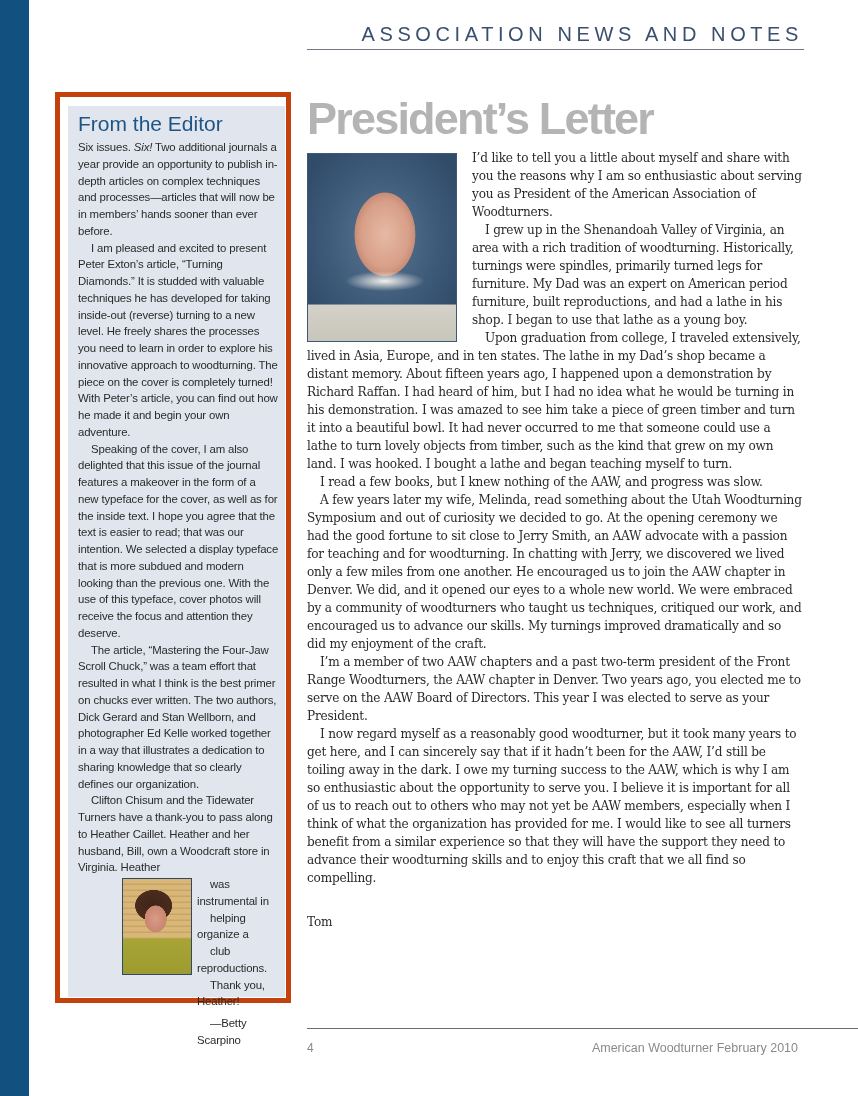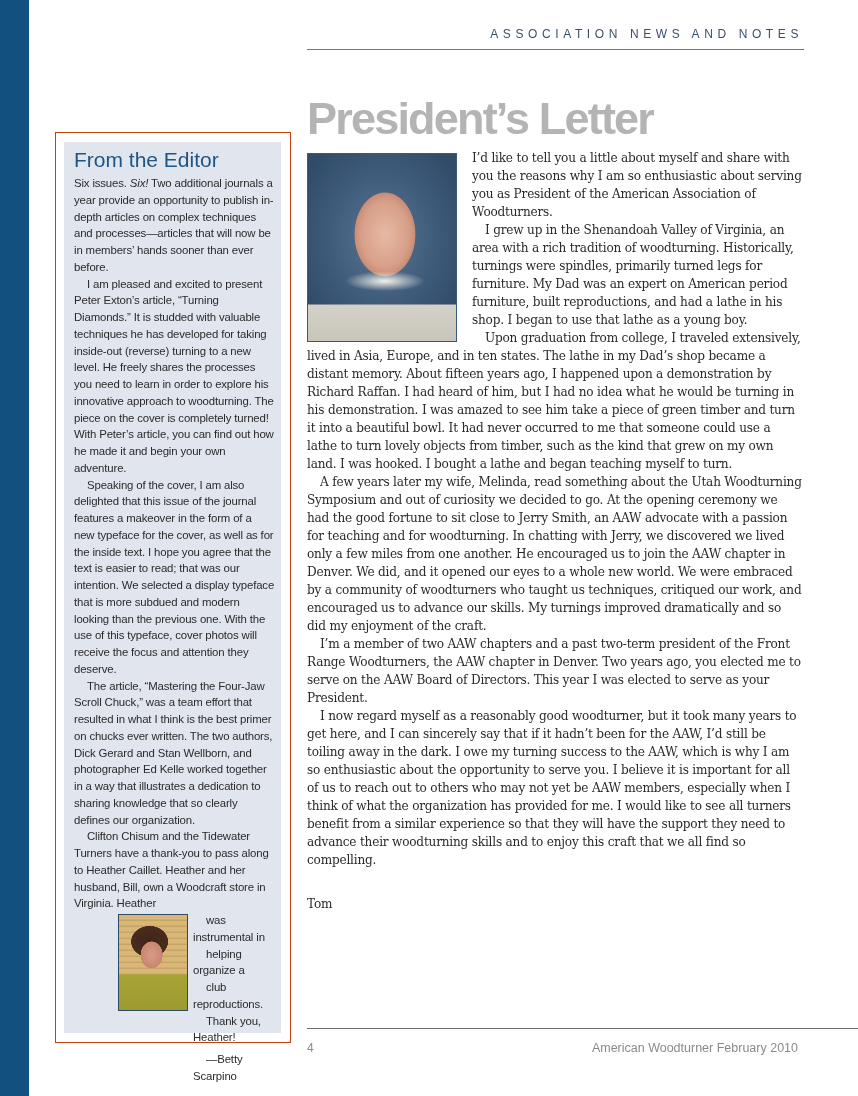--- a/index.html
+++ b/index.html
@@ -9,30 +9,30 @@
     font-family: "DejaVu Serif", serif;
   }
   .spine {
     position: absolute; left: 0; top: 0; width: 29px; height: 1096px;
     background: #11507f;
   }
   .section-head {
     position: absolute; left: 307px; top: 22px; width: 496px;
     text-align: right;
     font-family: "Liberation Sans", sans-serif;
-    font-size: 12px; letter-spacing: 4.6px; color: #3a4f6e;
+    font-size: 20px; letter-spacing: 4.6px; color: #3a4f6e;
     line-height: 24px;
   }
   .section-rule {
     position: absolute; left: 307px; top: 49px; width: 497px; height: 1px;
     background: #6f7785;
   }
   .editor-box {
     position: absolute; left: 55px; top: 92px; width: 236px; height: 911px;
-    border: 1px solid #c2410c; box-sizing: border-box; background: #fff; margin-top: 40px;
+    border: 5px solid #c2410c; box-sizing: border-box; background: #fff;
   }
   .editor-inner {
     position: absolute; left: 8px; top: 9px; width: 217px; height: 891px;
     background: #e0e5ee; box-sizing: border-box; padding: 4px 0 0 10px;
   }
   .editor-title {
     font-family: "Liberation Sans", sans-serif;
     font-size: 21px; color: #1f5585; line-height: 28px; margin: 0 0 1px 0;
     font-weight: normal;
   }
@@ -129,20 +129,21 @@
 
 <h1 class="title">President’s Letter</h1>
 
 <div class="tom-photo"></div>
 
 <div class="letter">
   <div class="float-spacer"></div>
   <p class="first">I’d like to tell you a little about myself and share with you the reasons why I am so enthusiastic about serving you as President of the American Association of Woodturners.</p>
   <p>I grew up in the Shenandoah Valley of Virginia, an area with a rich tradition of woodturning. Historically, turnings were spindles, primarily turned legs for furniture. My Dad was an expert on American period furniture, built reproductions, and had a lathe in his shop. I began to use that lathe as a young boy.</p>
   <p>Upon graduation from college, I traveled extensively, lived in Asia, Europe, and in ten states. The lathe in my Dad’s shop became a distant memory. About fifteen years ago, I happened upon a demonstration by Richard Raffan. I had heard of him, but I had no idea what he would be turning in his demonstration. I was amazed to see him take a piece of green timber and turn it into a beautiful bowl. It had never occurred to me that someone could use a lathe to turn lovely objects from timber, such as the kind that grew on my own land. I was hooked. I bought a lathe and began teaching myself to turn.</p>
+  <p>I read a few books, but I knew nothing of the AAW, and progress was slow.</p>
   <p>A few years later my wife, Melinda, read something about the Utah Woodturning Symposium and out of curiosity we decided to go. At the opening ceremony we had the good fortune to sit close to Jerry Smith, an AAW advocate with a passion for teaching and for woodturning. In chatting with Jerry, we discovered we lived only a few miles from one another. He encouraged us to join the AAW chapter in Denver. We did, and it opened our eyes to a whole new world. We were embraced by a community of woodturners who taught us techniques, critiqued our work, and encouraged us to advance our skills. My turnings improved dramatically and so did my enjoyment of the craft.</p>
   <p>I’m a member of two AAW chapters and a past two-term president of the Front Range Woodturners, the AAW chapter in Denver. Two years ago, you elected me to serve on the AAW Board of Directors. This year I was elected to serve as your President.</p>
   <p>I now regard myself as a reasonably good woodturner, but it took many years to get here, and I can sincerely say that if it hadn’t been for the AAW, I’d still be toiling away in the dark. I owe my turning success to the AAW, which is why I am so enthusiastic about the opportunity to serve you. I believe it is important for all of us to reach out to others who may not yet be AAW members, especially when I think of what the organization has provided for me. I would like to see all turners benefit from a similar experience so that they will have the support they need to advance their woodturning skills and to enjoy this craft that we all find so compelling.</p>
   <div class="closing">
     <div>Tom</div>
   </div>
 </div>
 
 <div class="footer-rule"></div>
 <div class="page-num">4</div>

